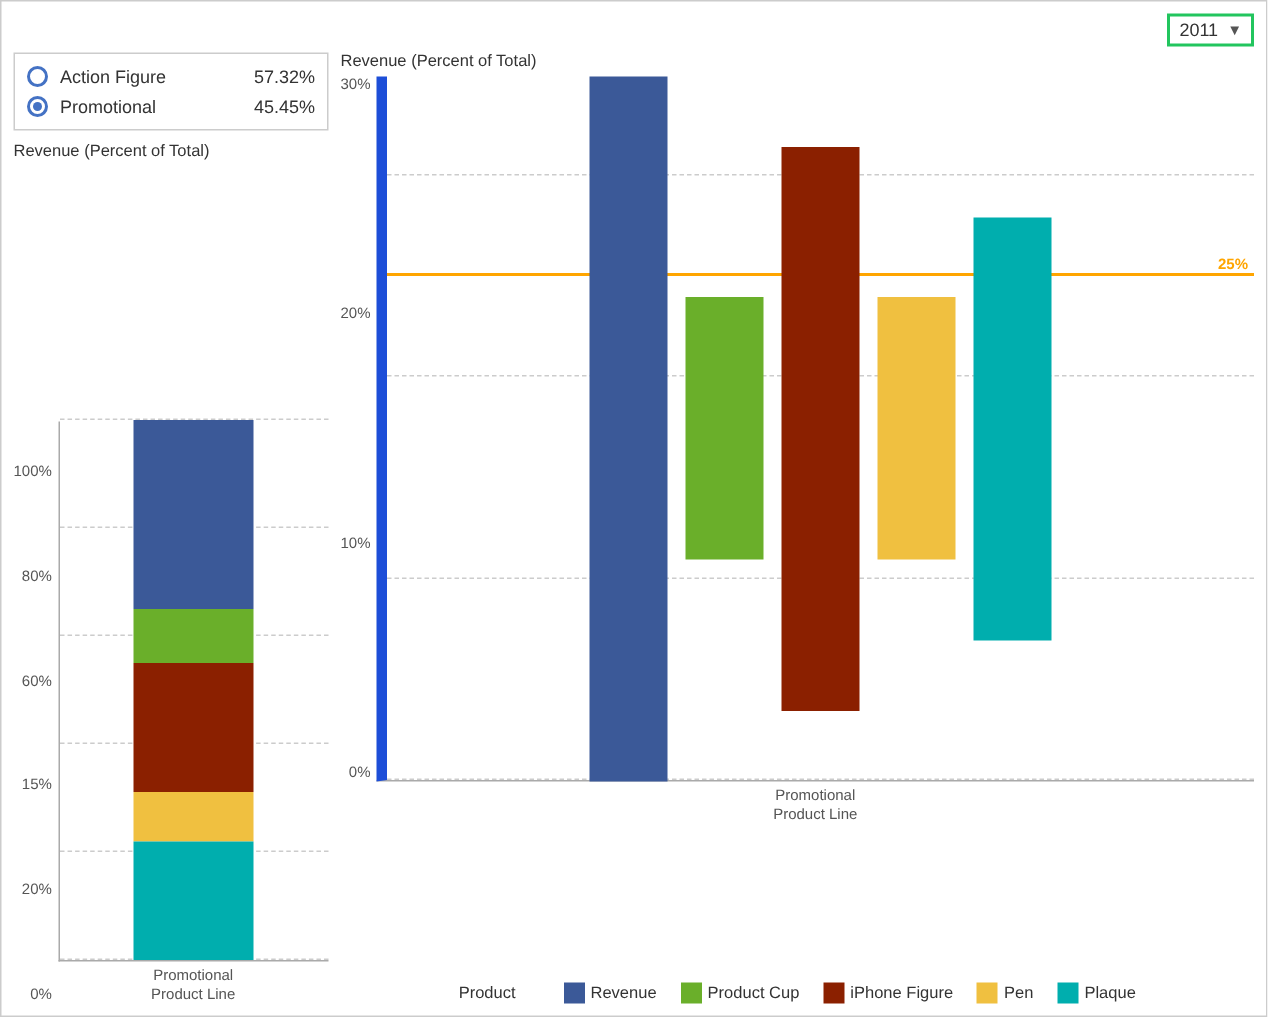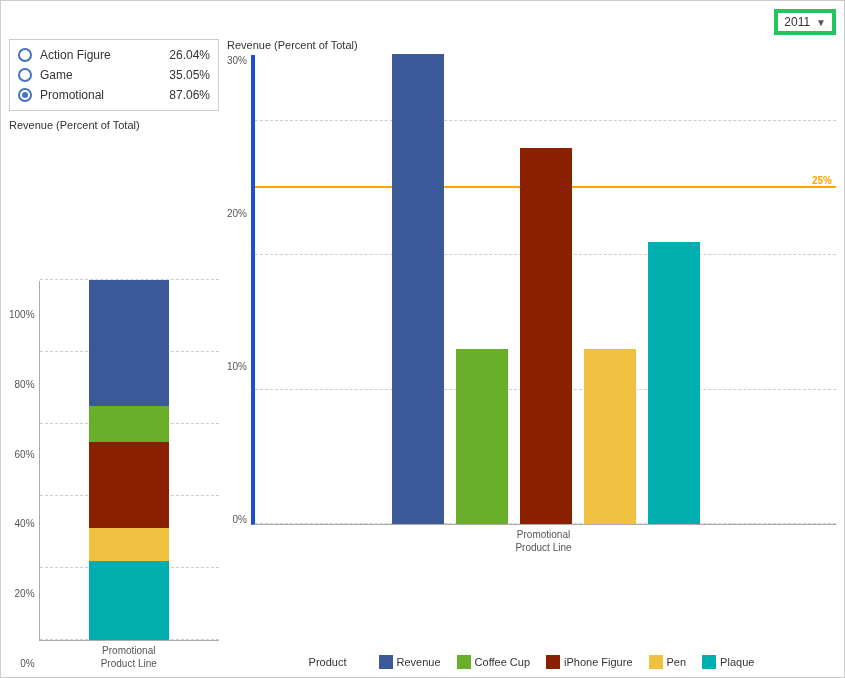--- a/index.html
+++ b/index.html
@@ -22,21 +22,21 @@
       padding: 8px;
     }
     .top-bar {
       display: flex;
       justify-content: flex-end;
       margin-bottom: 4px;
     }
     .year-dropdown {
       display: flex;
       align-items: center;
-      border: 4px solid #22c55e;
+      border: 2px solid #22c55e;
       padding: 2px 6px;
       font-size: 12px;
       gap: 6px;
       cursor: pointer;
       background: #fff;
     }
     .dropdown-arrow {
       font-size: 10px;
       color: #555;
     }
@@ -187,24 +187,24 @@
       padding-top: 0;
     }
     .right-chart-body {
       flex: 1;
       display: flex;
       flex-direction: column;
     }
     .right-bar-area {
       position: relative;
       height: 470px;
-      border-left: 4px solid #1d4ed8;
+      border-left: 7px solid #1d4ed8;
       border-bottom: 1px solid #aaa;
       display: flex;
-      align-items: flex-end;
+      align-items: center;
       justify-content: center;
       gap: 12px;
       padding: 0 30px;
     }
     .right-grid-lines {
       position: absolute;
       top: 0; left: 0; right: 0; bottom: 0;
       pointer-events: none;
     }
     .right-grid-line {
@@ -279,42 +279,37 @@
   </div>
 
   <div class="main-content">
 
     <div class="left-panel">
 
       <div class="legend-box">
         <div class="legend-item">
           <div class="radio-circle"></div>
           <span class="legend-label">Action Figure</span>
-          <span class="legend-value">26.04%</span>
-        </div>
-        <div class="legend-item">
-          <div class="radio-circle"></div>
-          <span class="legend-label">Game</span>
-          <span class="legend-value">35.05%</span>
+          <span class="legend-value">57.32%</span>
         </div>
         <div class="legend-item">
           <div class="radio-circle filled"></div>
           <span class="legend-label">Promotional</span>
-          <span class="legend-value">87.06%</span>
+          <span class="legend-value">45.45%</span>
         </div>
       </div>
 
       <div class="small-chart-container">
         <div class="small-chart-title">Revenue (Percent of Total)</div>
         <div class="small-chart-area">
           <div class="small-y-axis" id="small-y-axis" style="height: 360px;">
               <div>100%</div>
               <div>80%</div>
               <div>60%</div>
-              <div>40%</div>
+              <div>15%</div>
               <div>20%</div>
               <div>0%</div>
             </div>
           <div class="small-chart-body">
             <div class="small-bar-area" id="small-bar-area" style="height: 360px;">
               <div class="small-grid-lines" id="small-grid-lines">
                   <div class="small-grid-line" style="bottom: 0px;"></div>
                   <div class="small-grid-line" style="bottom: 72px;"></div>
                   <div class="small-grid-line" style="bottom: 144px;"></div>
                   <div class="small-grid-line" style="bottom: 216px;"></div>
@@ -368,21 +363,21 @@
       </div>
 
       <div class="bottom-legend" id="bottom-legend">
         <span class="bottom-legend-title">Product</span>
       <div class="legend-color-item">
             <div class="color-box" style="background: rgb(59, 89, 152);"></div>
             <span>Revenue</span>
           </div>
           <div class="legend-color-item">
             <div class="color-box" style="background: rgb(106, 175, 42);"></div>
-            <span>Coffee Cup</span>
+            <span>Product Cup</span>
           </div>
           <div class="legend-color-item">
             <div class="color-box" style="background: rgb(139, 32, 0);"></div>
             <span>iPhone Figure</span>
           </div>
           <div class="legend-color-item">
             <div class="color-box" style="background: rgb(240, 192, 64);"></div>
             <span>Pen</span>
           </div>
           <div class="legend-color-item">

